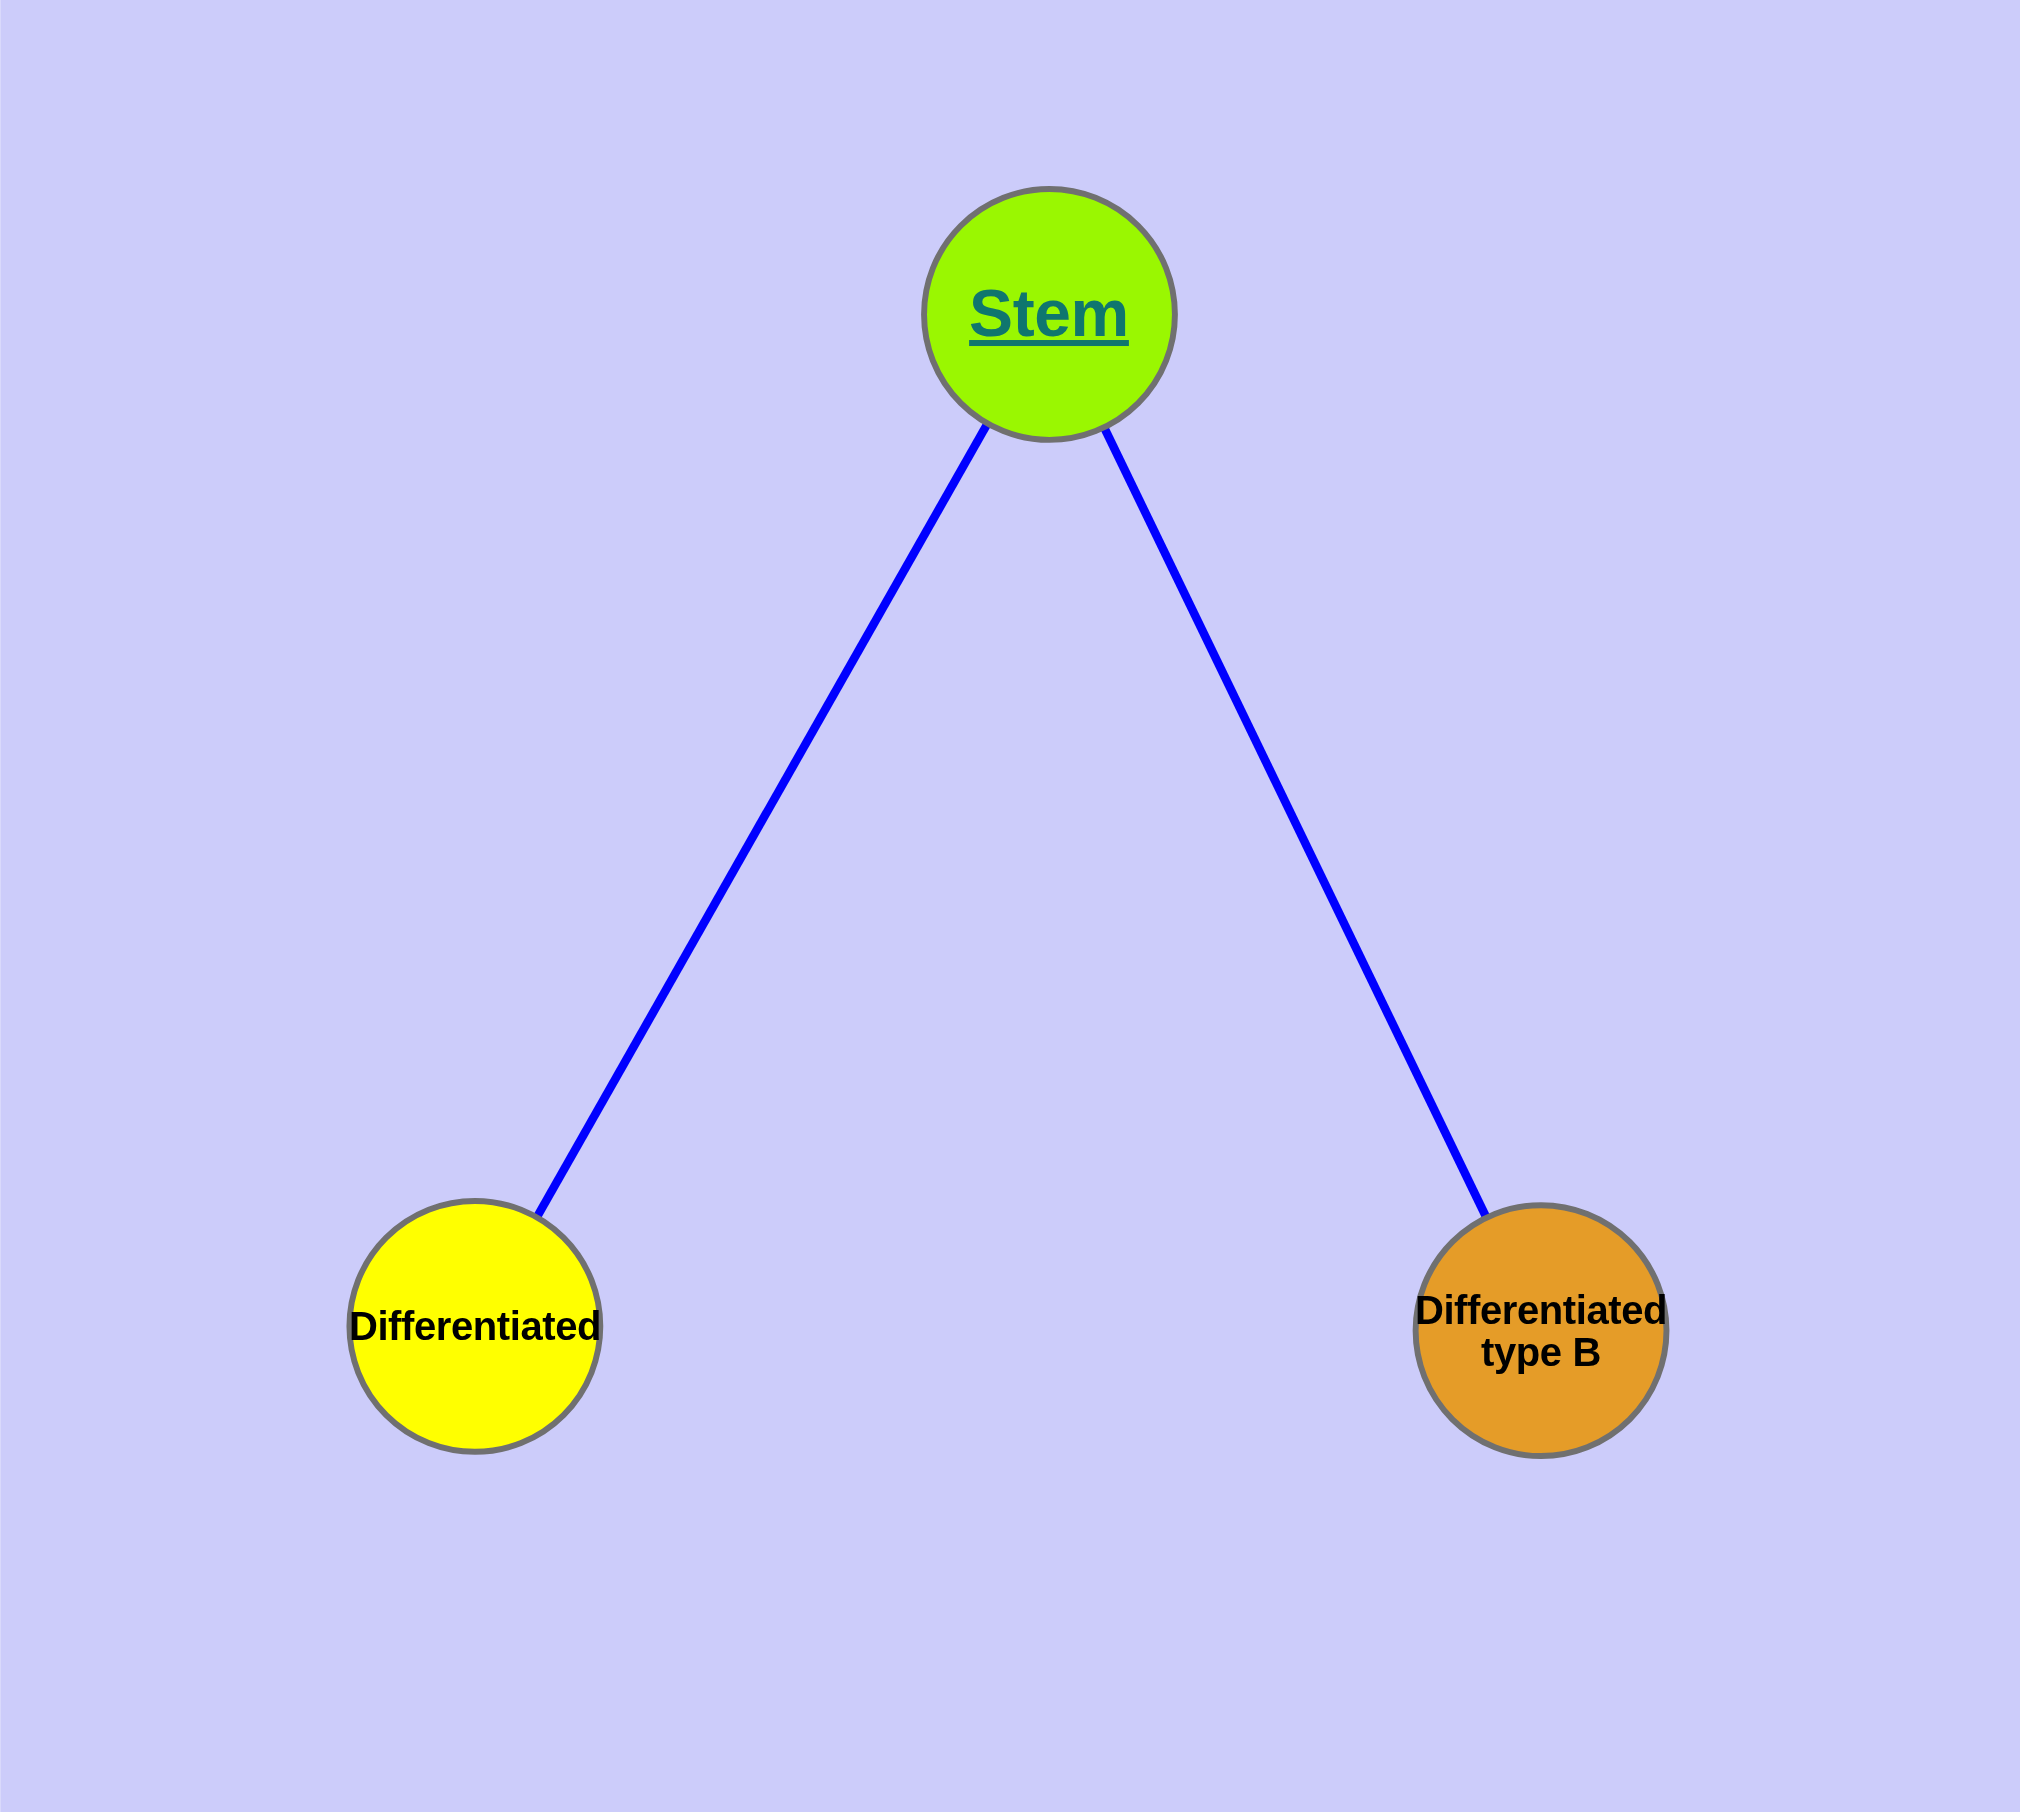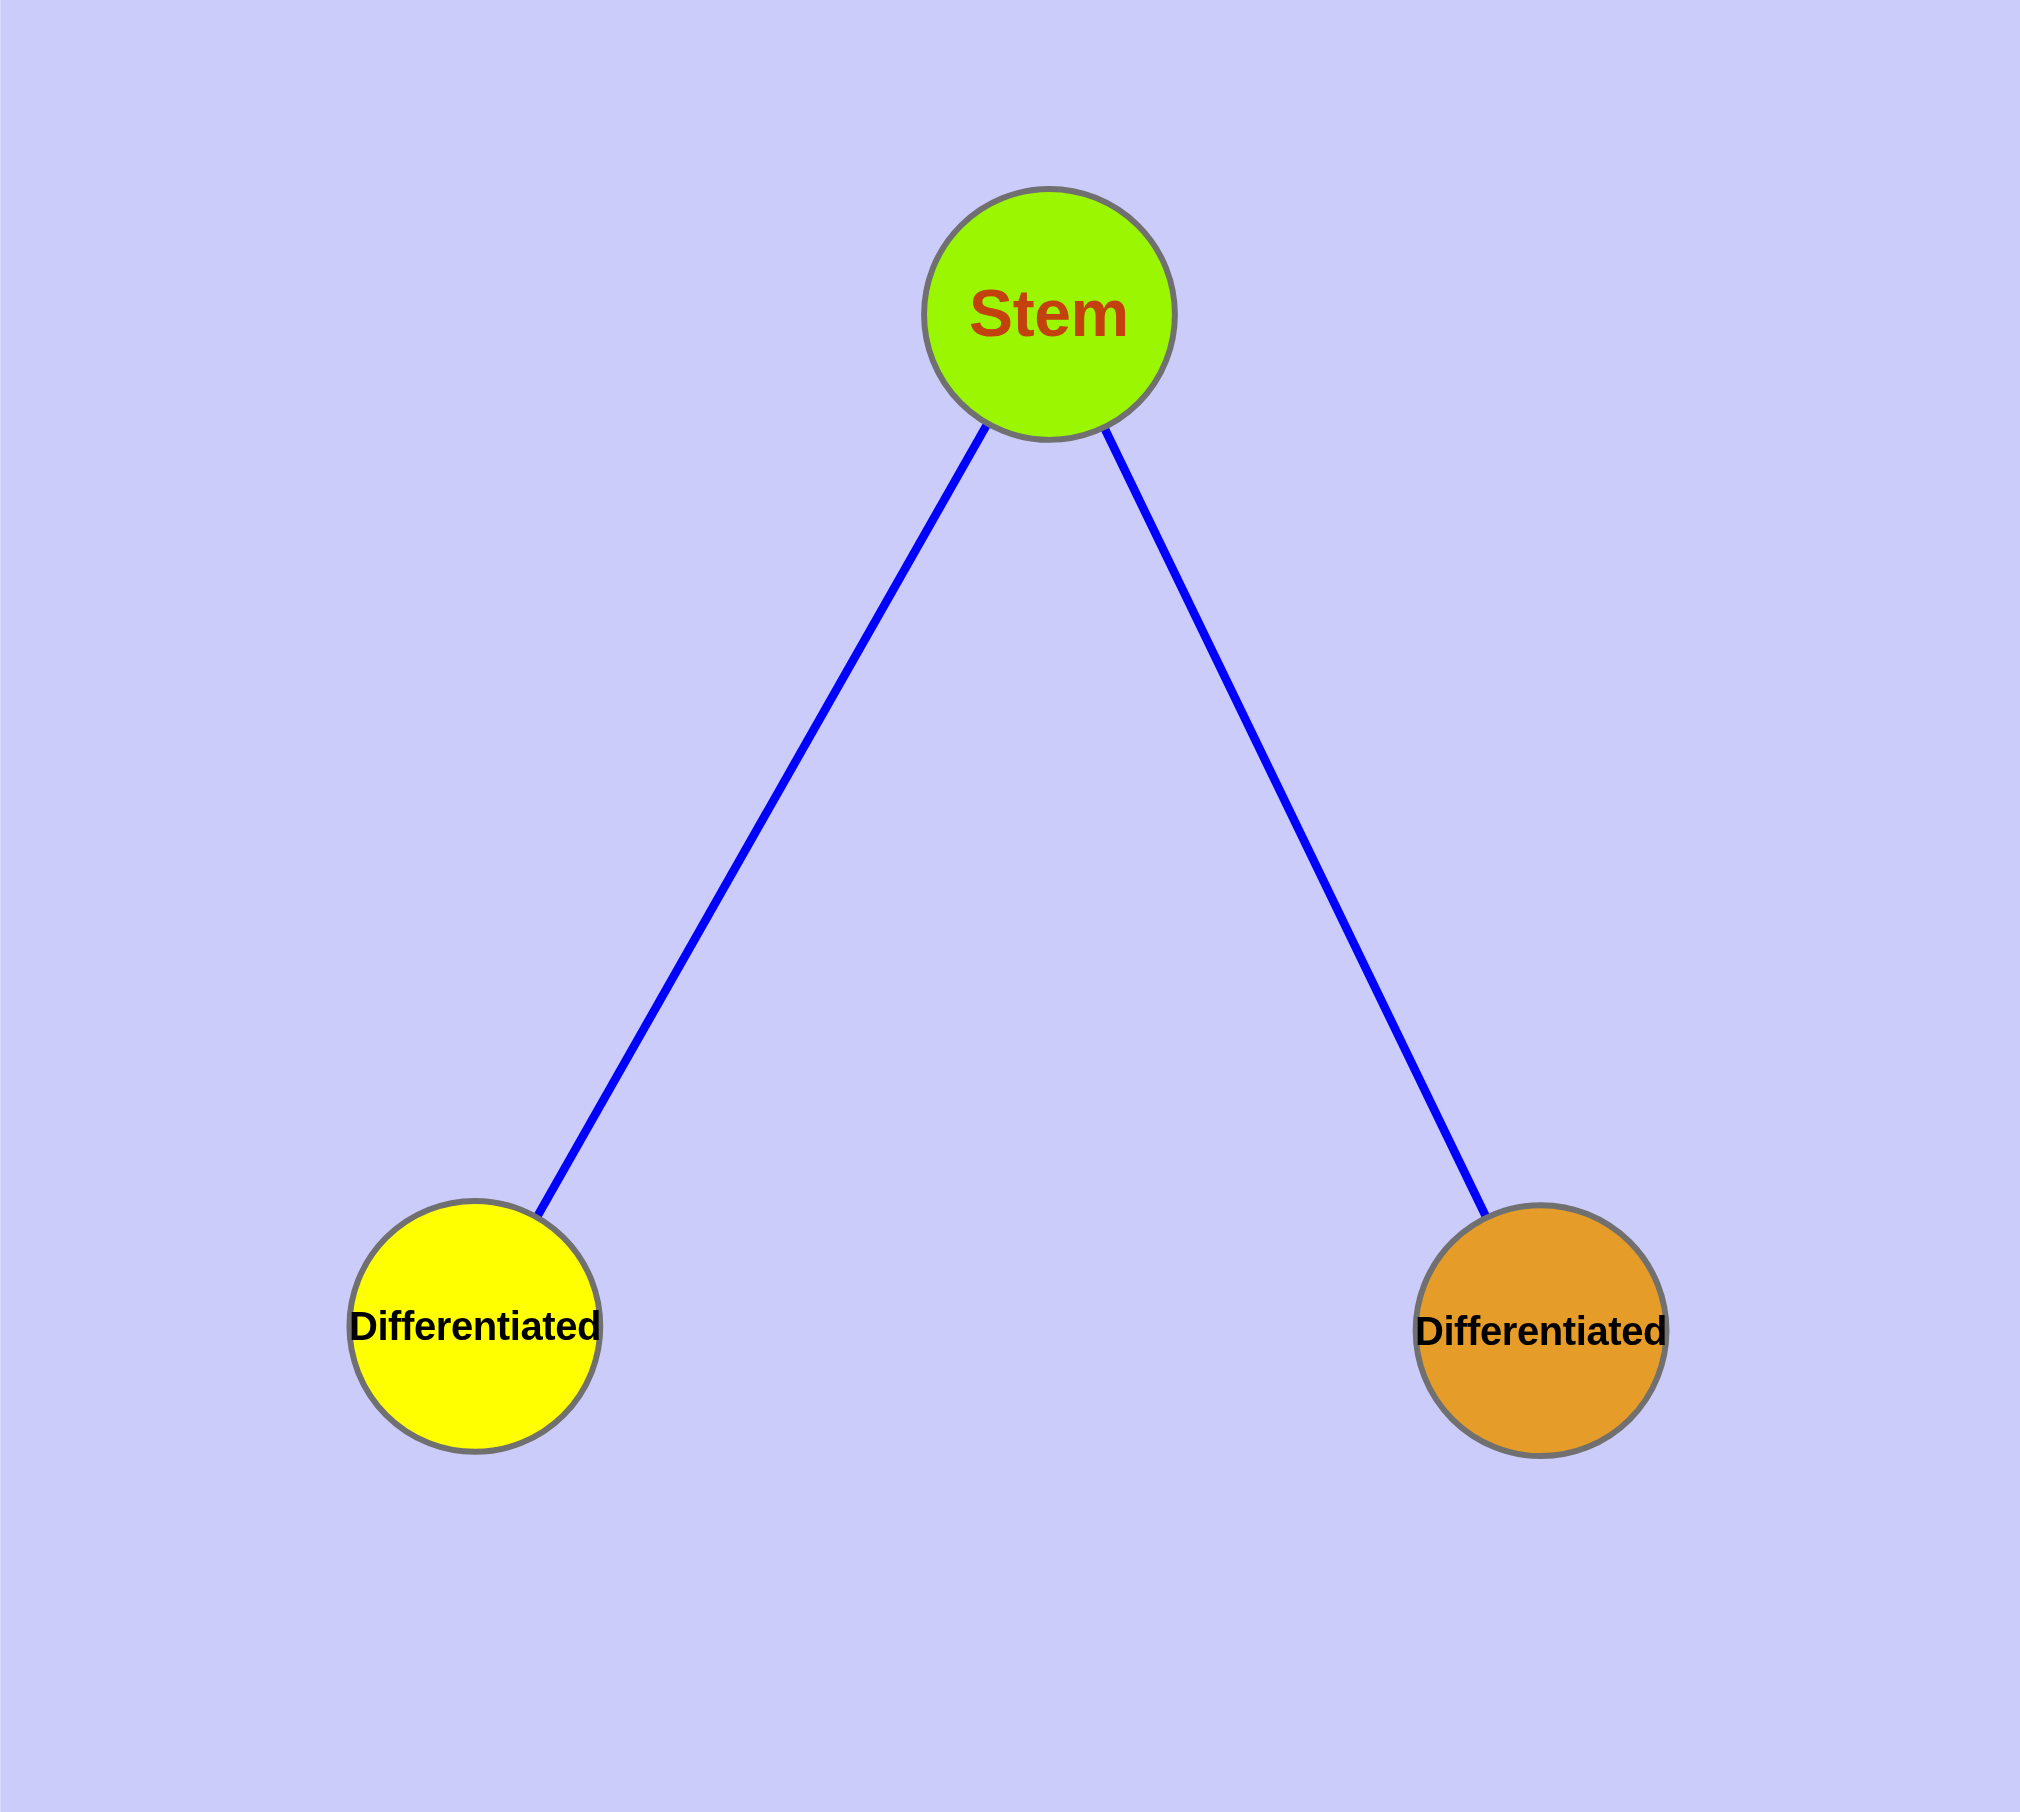--- a/index.html
+++ b/index.html
@@ -56,19 +56,19 @@
         <line x1="1301.577569191786" y1="502.4301818292269" x2="1754.422430808214" y2="1438.569818170773" stroke="#0000ff" stroke-width="10" stroke-linecap="butt"></line>
       </g>
     <g id="node-layer">
         <circle cx="1238" cy="371" r="148" fill="#9af701" stroke="#707070" stroke-width="7"></circle>
         <circle cx="560" cy="1565" r="148" fill="#ffff00" stroke="#707070" stroke-width="7"></circle>
         <circle cx="1818" cy="1570" r="148" fill="#e59c28" stroke="#707070" stroke-width="7"></circle>
       </g>
   </svg>
 
   <div id="label-layer">
-      <div class="node-label label-stem" style="left: 1049px; top: 314px; color: #c2410c;"><div>Stem</div></div>
+      <div class="node-label label-stem" style="left: 1049px; top: 314px; color: #0f766e; text-decoration: underline;"><div>Stem</div></div>
       <div class="node-label label-two-line" style="left: 475px; top: 1326px; color: rgb(0, 0, 0);"><div>Differentiated</div></div>
-      <div class="node-label label-two-line" style="left: 1541px; top: 1331px; color: rgb(0, 0, 0);"><div>Differentiated</div></div>
+      <div class="node-label label-two-line" style="left: 1541px; top: 1331px; color: rgb(0, 0, 0);"><div>Differentiated</div><div>type B</div></div>
     </div>
 
 </div>
 
 
 </body></html>

